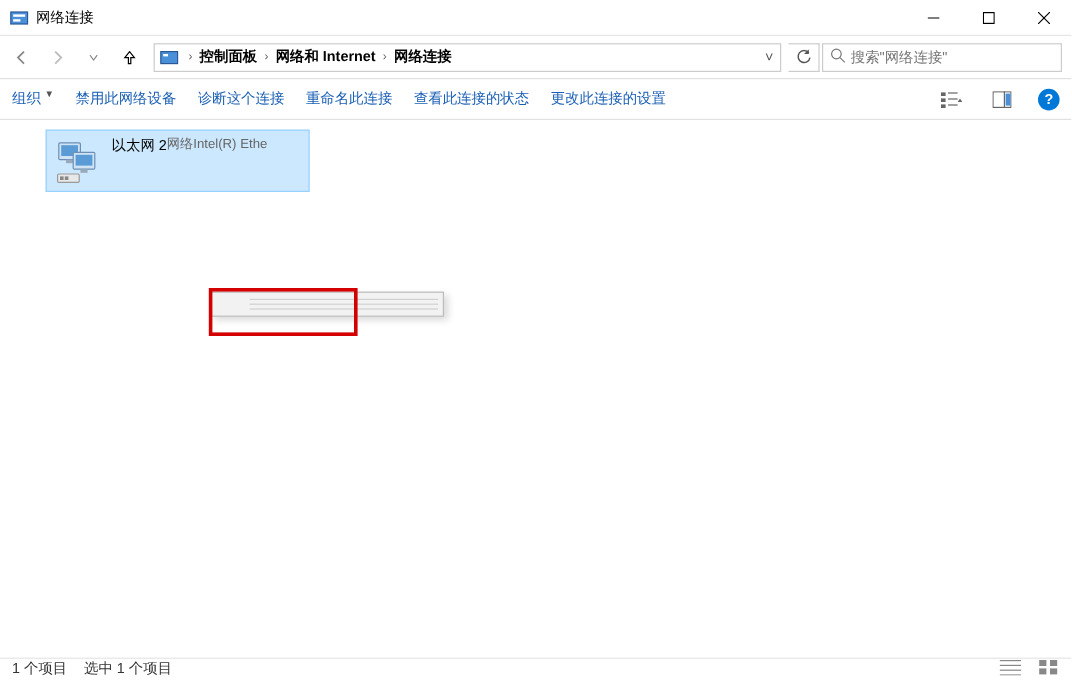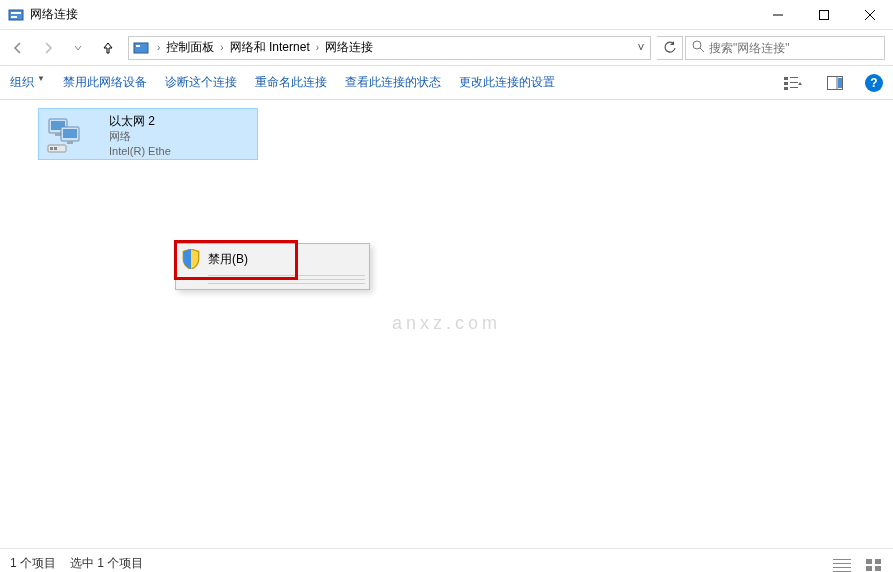--- a/index.html
+++ b/index.html
@@ -12,54 +12,54 @@
     .win-controls { display: flex; height: 100%; }
     .win-btn { width: 46px; height: 100%; display: flex; align-items: center; justify-content: center; cursor: default; }
     
     
     .addressrow { height: 36px; display: flex; align-items: center; padding: 0 4px; border-bottom: 1px solid #e1e1e1; gap: 2px; }
     .nav-btn { width: 28px; height: 28px; display: flex; align-items: center; justify-content: center; color: #888; border-radius: 2px; }
     .nav-btn.enabled { color: #000; }
     .breadcrumb-box { flex: 1; height: 24px; border: 1px solid #ccc; display: flex; align-items: center; background: #fff; margin: 0 4px; }
     .breadcrumb-icon { width: 16px; height: 16px; margin: 0 4px; }
     .bc-sep { color: #666; padding: 0 4px; font-size: 10px; }
-    .bc-item { padding: 0 2px; cursor: default; }
+    .bc-item { padding: 0 2px; cursor: default; font-weight: bold; }
     .bc-spacer { flex: 1; }
     .bc-dropdown { width: 18px; text-align: center; color: #555; }
     .bc-refresh { width: 26px; height: 24px; border: 1px solid #ccc; border-left: none; display: flex; align-items: center; justify-content: center; }
     .search-box { width: 200px; height: 24px; border: 1px solid #ccc; display: flex; align-items: center; padding: 0 6px; color: #777; margin-right: 4px; }
     .search-box .search-icon { margin-right: 4px; }
     .search-box input { border: none; outline: none; flex: 1; font-size: 12px; color: #333; background: transparent; }
     
     
     .toolbar { height: 34px; display: flex; align-items: center; padding: 0 10px; border-bottom: 1px solid #e1e1e1; gap: 18px; color: #1a5fb4; }
     .toolbar-item { display: flex; cursor: default; font-size: 12px; color: #1a5fb4; }
     .toolbar-item .caret { font-size: 8px; margin-left: 3px; color: #555; }
     .toolbar-spacer { flex: 1; }
     .toolbar-iconbtn { color: #555; display: flex; align-items: center; justify-content: center; width: 24px; height: 24px; }
     .help-icon { width: 18px; height: 18px; border-radius: 50%; background: #0078d7; color: #fff; display: flex; align-items: center; justify-content: center; font-size: 12px; font-weight: bold; }
     
     
     .content { position: relative; height: 450px; padding: 8px; }
     .network-item { position: absolute; left: 38px; top: 8px; width: 220px; height: 52px; background: #cce8ff; border: 1px solid #99d1ff; display: flex; align-items: flex-start; padding: 4px 6px; }
     .net-icon { width: 42px; height: 42px; margin-right: 6px; flex-shrink: 0; }
-    .net-text { display: flex; flex-direction: column; font-size: 12px; line-height: 1.35; margin-left: 16px; }
+    .net-text { display: flex; font-size: 12px; line-height: 1.35; }
     .net-name { color: #000; }
     .net-sub { color: #666; font-size: 11px; }
     
     
     .context-menu { position: absolute; left: 175px; top: 143px; width: 195px; background: #f2f2f2; border: 1px solid #bcbcbc; box-shadow: 3px 3px 6px rgba(0,0,0,0.15); padding: 2px; }
     .cm-item { display: flex; align-items: center; height: 26px; padding: 0 8px 0 4px; font-size: 12px; cursor: default; }
     .cm-item.disabled { color: #999; }
     .cm-icon { width: 18px; height: 18px; margin-right: 8px; flex-shrink: 0; display: flex; align-items: center; justify-content: center; }
     .cm-sep { height: 1px; background: #d0d0d0; margin: 3px 2px 3px 30px; }
     .red-box { position: absolute; border: 3px solid #d40000; pointer-events: none; }
     
     
-    .statusbar { position: absolute; bottom: 0; left: 0; right: 0; height: 24px; display: flex; align-items: flex-end; padding: 0 10px; font-size: 12px; color: #333; border-top: 1px solid #e5e5e5; gap: 14px; }
+    .statusbar { position: absolute; bottom: 0; left: 0; right: 0; height: 24px; display: flex; align-items: flex-start; padding: 0 10px; font-size: 12px; color: #333; border-top: 1px solid #e5e5e5; gap: 14px; }
     .statusbar-spacer { flex: 1; }
     .status-icon { width: 18px; height: 14px; }
     
     
     .watermark { position: absolute; left: 50%; top: 50%; transform: translate(-50%, -50%); text-align: center; color: #d9d9d9; pointer-events: none; }
     .watermark-lock { font-size: 50px; }
     .watermark-text { font-size: 28px; letter-spacing: 4px; display: inline-block; vertical-align: middle; }
     .watermark-url { font-size: 18px; letter-spacing: 4px; margin-top: -4px; }
   </style>
 </head>
@@ -178,21 +178,20 @@
         <line x1="10" y1="0" x2="10" y2="14" stroke="#666"></line>
         <rect x="11" y="2" width="4" height="10" fill="#4a90d9"></rect>
       </svg>
   </div>
   <div class="help-icon">?</div>
 </div>
 
 <div class="content">
 
   <div class="watermark">
-    <div class="watermark-url">anxz.com</div>
   </div>
 
   <div class="network-item">
     <span class="net-icon">
       <svg viewBox="0 0 42 42">
         <rect x="4" y="6" width="18" height="14" rx="1" fill="#cfe3f5" stroke="#6b8fb5"></rect>
         <rect x="6" y="8" width="14" height="9" fill="#5a9bd5"></rect>
         <rect x="10" y="20" width="6" height="3" fill="#9ab"></rect>
         <rect x="16" y="14" width="18" height="14" rx="1" fill="#cfe3f5" stroke="#6b8fb5"></rect>
         <rect x="18" y="16" width="14" height="9" fill="#5a9bd5"></rect>
@@ -203,29 +202,20 @@
       </svg>
     </span>
     <div class="net-text">
       <span class="net-name">以太网 2</span>
       <span class="net-sub">网络</span>
       <span class="net-sub">Intel(R) Ethe</span>
     </div>
   </div>
 
   <div class="context-menu">
-    <div class="cm-item">
-      <span class="cm-icon">
-          <svg viewBox="0 0 14 16">
-            <path d="M7 0 L13 2 L13 8 Q13 13 7 16 Q1 13 1 8 L1 2 Z" fill="#ffd54a" stroke="#c49a00"></path>
-            <path d="M7 0 L7 16 Q1 13 1 8 L1 2 Z" fill="#3d8ee0"></path>
-          </svg>
-        </span>
-      <span>禁用(B)</span>
-    </div>
     <div class="cm-sep"></div>
     <div class="cm-sep"></div>
     <div class="cm-sep"></div>
   </div>
 
   <div class="red-box" style="left:174px; top:140px; width:124px; height:40px;"></div>
 </div>
 
 <div class="statusbar">
   <span>1 个项目</span>

